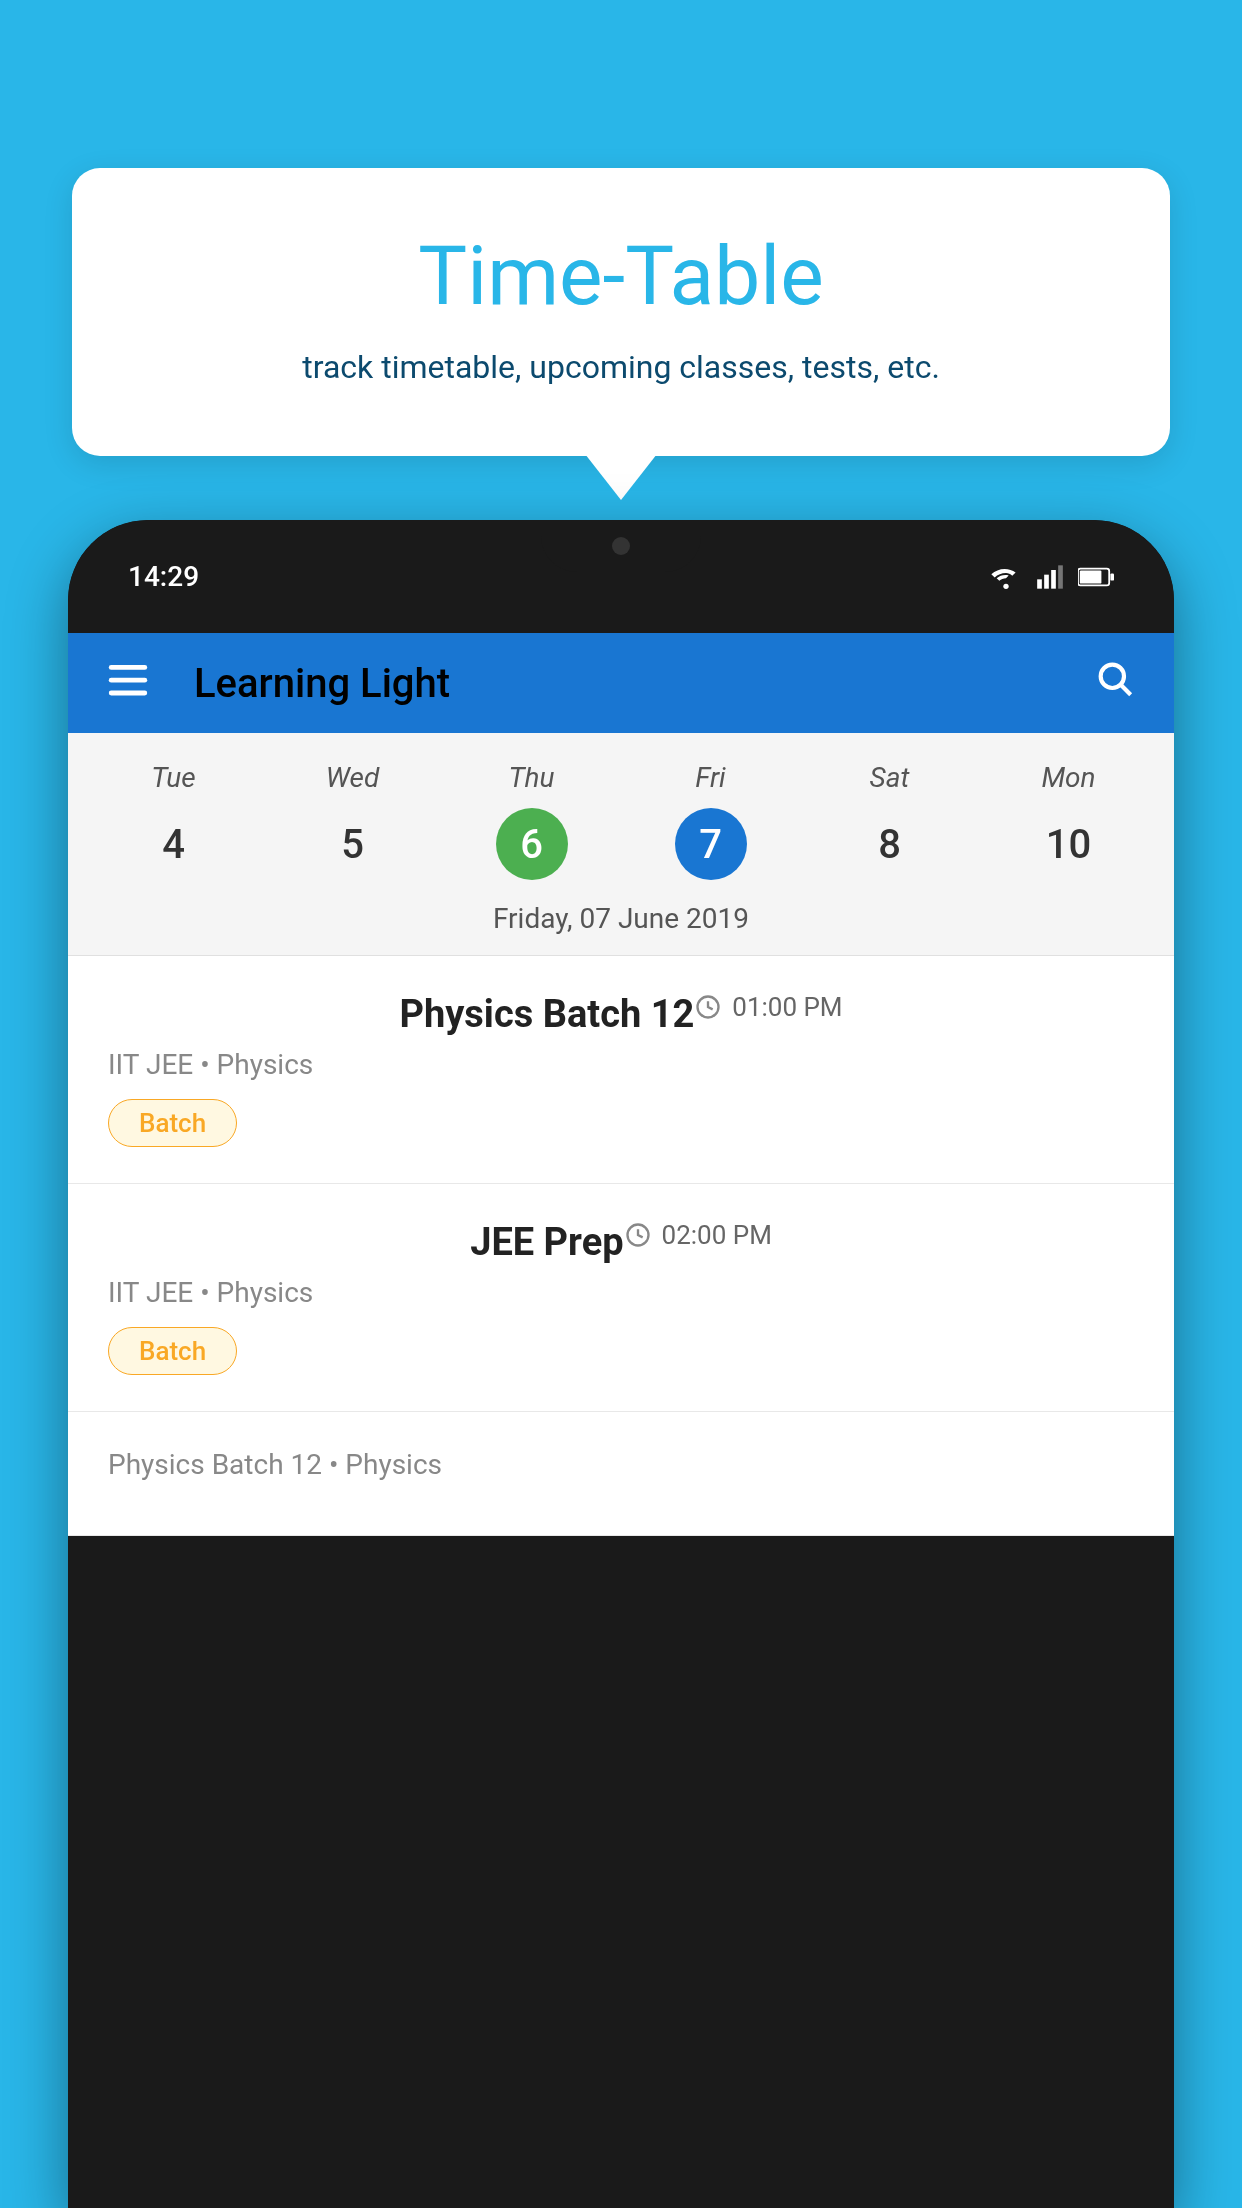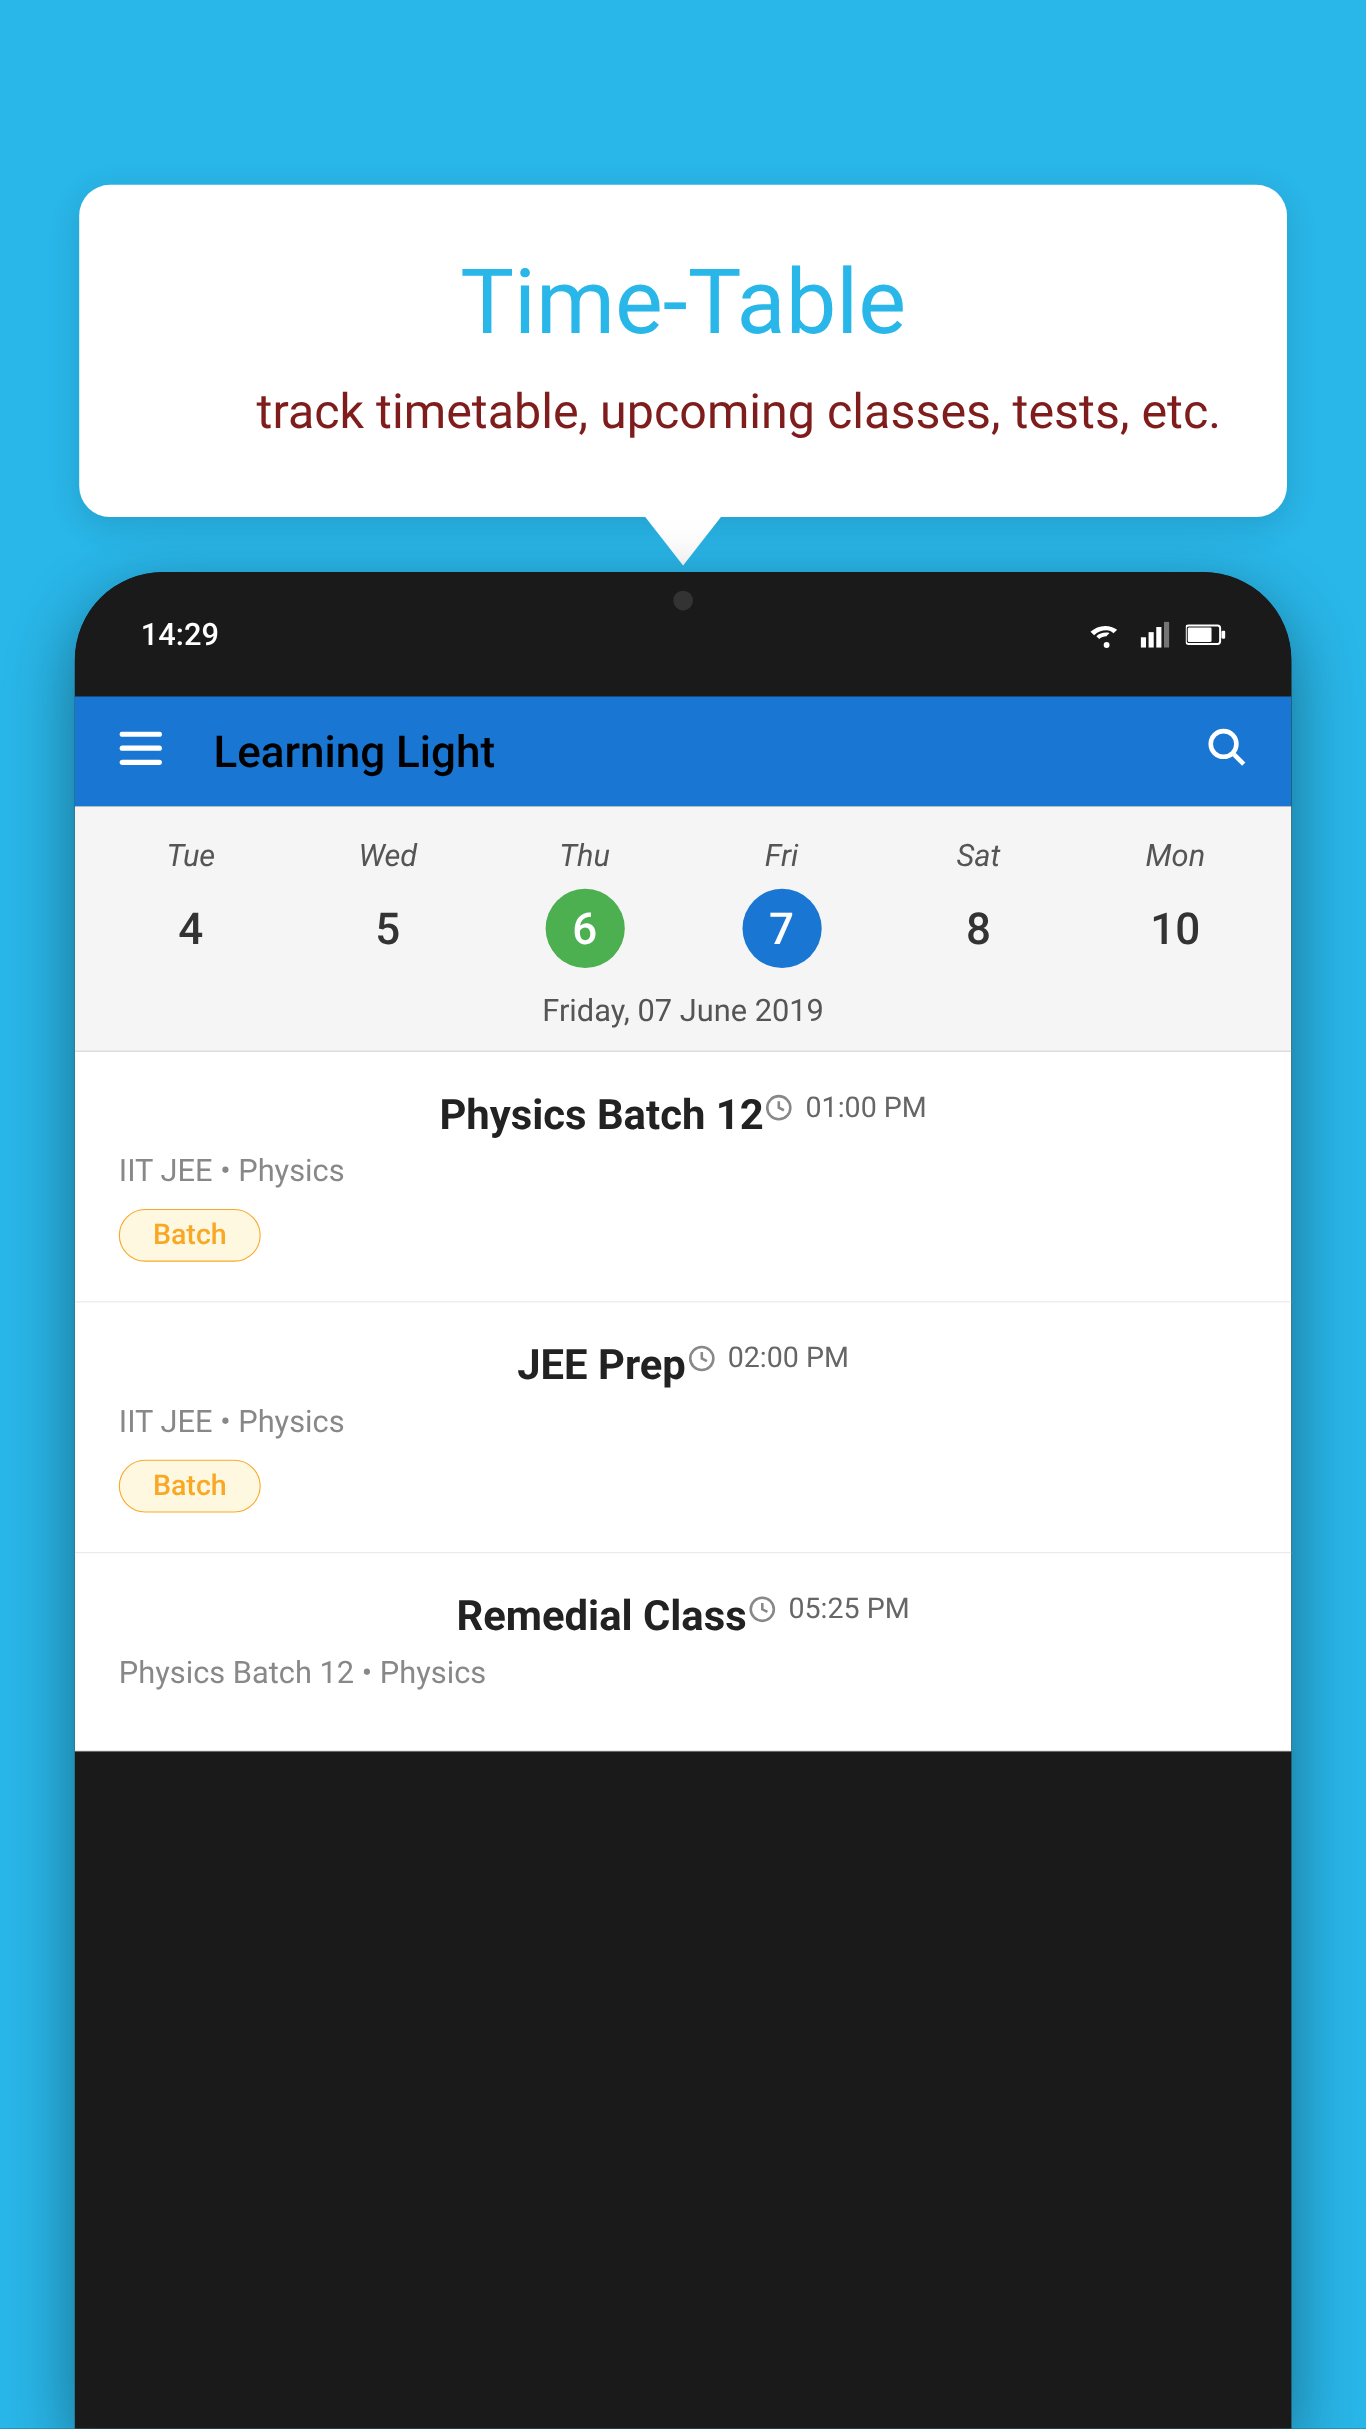--- a/index.html
+++ b/index.html
@@ -38,24 +38,24 @@
       border-top: 46px solid white;
     }
     .bubble-title {
       font-size: 82px;
       color: #29B6E8;
       font-weight: 400;
       text-align: center;
       margin-bottom: 24px;
     }
     .bubble-subtitle {
-      font-size: 44px;
-      color: #7f1d1d;
+      font-size: 32px;
+      color: #0c4a6e;
       font-weight: 400;
-      text-align: right;
+      text-align: center;
     }
 
     
     .phone-frame {
       position: absolute;
       top: 520px;
       left: 68px;
       right: 68px;
       bottom: 0;
       background: #1a1a1a;
@@ -323,24 +323,17 @@
             </svg>01:00 PM</div>
         </div><div class="class-subtitle">IIT JEE • Physics</div><span class="batch-badge">Batch</span></div>
       <div class="schedule-item"><div class="schedule-item-header">
           <div class="class-title">JEE Prep</div>
           <div class="class-time"><svg class="clock-icon" width="28" height="28" viewBox="0 0 24 24" fill="none" stroke="#888" stroke-width="2">
               <circle cx="12" cy="12" r="9"></circle>
               <polyline points="12,7 12,12 16,14"></polyline>
             </svg>02:00 PM</div>
         </div><div class="class-subtitle">IIT JEE • Physics</div><span class="batch-badge">Batch</span></div>
       <div class="schedule-item">
-        <div class="schedule-item-header">
-          <div class="class-title">Remedial Class</div>
-          <div class="class-time"><svg class="clock-icon" width="28" height="28" viewBox="0 0 24 24" fill="none" stroke="#888" stroke-width="2">
-              <circle cx="12" cy="12" r="9"></circle>
-              <polyline points="12,7 12,12 16,14"></polyline>
-            </svg>05:25 PM</div>
-        </div>
         <div class="class-subtitle">Physics Batch 12 • Physics</div>
       </div>
     </div>
 
 </div>
 
 </body></html>

